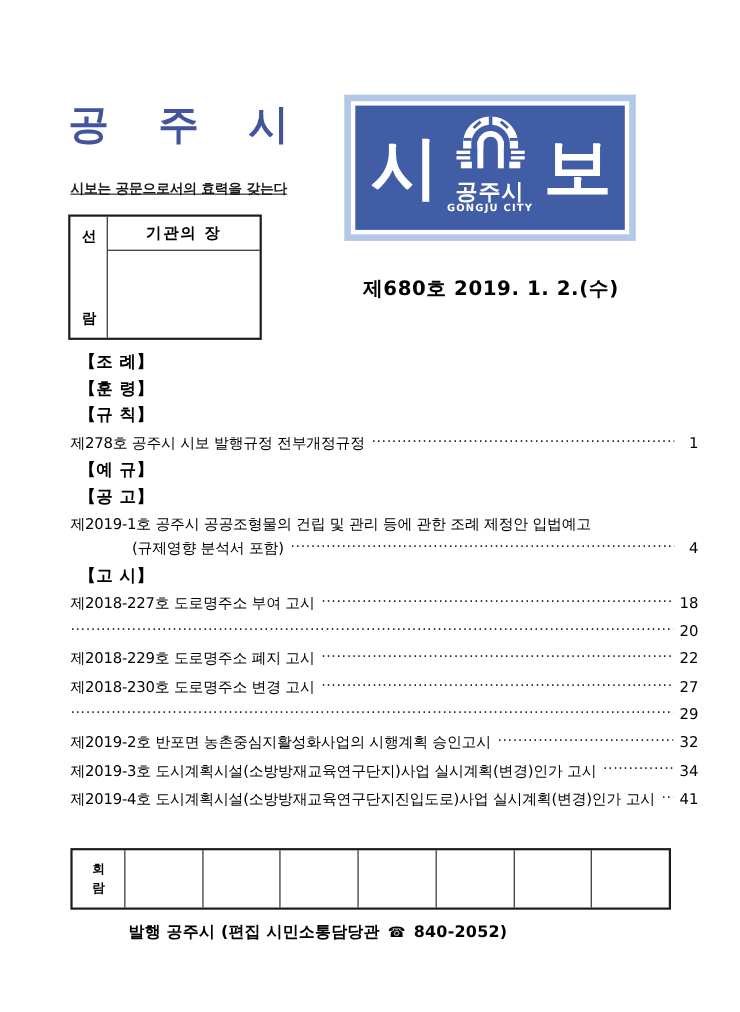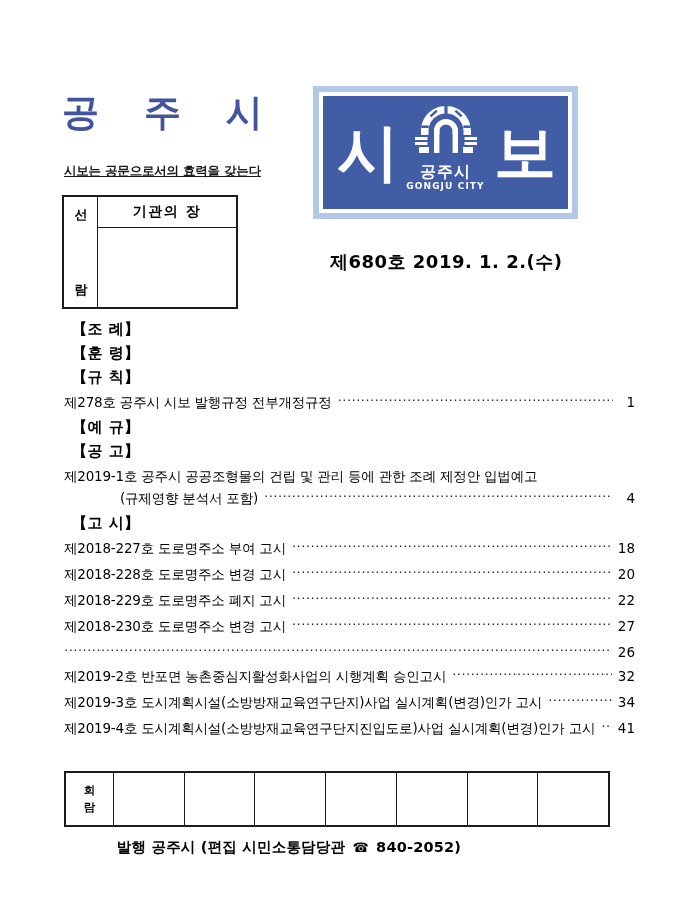--- a/index.html
+++ b/index.html
@@ -141,21 +141,21 @@
   #logo-emblem {
     position: absolute;
     left: 50%;
     top: 8px;
     transform: translateX(-50%);
     width: 96px;
     text-align: center;
   }
   #emblem-kr {
     margin-top: -2px;
-    font-size: 16px;
+    font-size: 20px;
     font-weight: bold;
     color: #ffffff;
     letter-spacing: 1px;
     line-height: 1.05;
   }
   #emblem-en {
     font-size: 9px;
     font-weight: bold;
     color: #ffffff;
     letter-spacing: 1.1px;
@@ -366,37 +366,36 @@
         <span class="entry-page">4</span>
       </span>
     </div>
     <div class="section-heading">【고  시】</div>
     <div class="entry">
       <span class="entry-title">제2018-227호 도로명주소 부여 고시</span>
       <span class="entry-leader">·······························································································································································</span>
       <span class="entry-page">18</span>
     </div>
     <div class="entry">
-      <span class="entry-title">제2018-228호 도로명주소 변경 고시</span>
       <span class="entry-leader">·······························································································································································</span>
       <span class="entry-page">20</span>
     </div>
     <div class="entry">
       <span class="entry-title">제2018-229호 도로명주소 폐지 고시</span>
       <span class="entry-leader">·······························································································································································</span>
       <span class="entry-page">22</span>
     </div>
     <div class="entry">
       <span class="entry-title">제2018-230호 도로명주소 변경 고시</span>
       <span class="entry-leader">·······························································································································································</span>
       <span class="entry-page">27</span>
     </div>
     <div class="entry">
       <span class="entry-leader">·······························································································································································</span>
-      <span class="entry-page">26</span>
+      <span class="entry-page">29</span>
     </div>
     <div class="entry">
       <span class="entry-title">제2019-2호 반포면 농촌중심지활성화사업의 시행계획 승인고시</span>
       <span class="entry-leader">·······························································································································································</span>
       <span class="entry-page">32</span>
     </div>
     <div class="entry">
       <span class="entry-title">제2019-3호 도시계획시설(소방방재교육연구단지)사업 실시계획(변경)인가 고시</span>
       <span class="entry-leader">·······························································································································································</span>
       <span class="entry-page">34</span>

